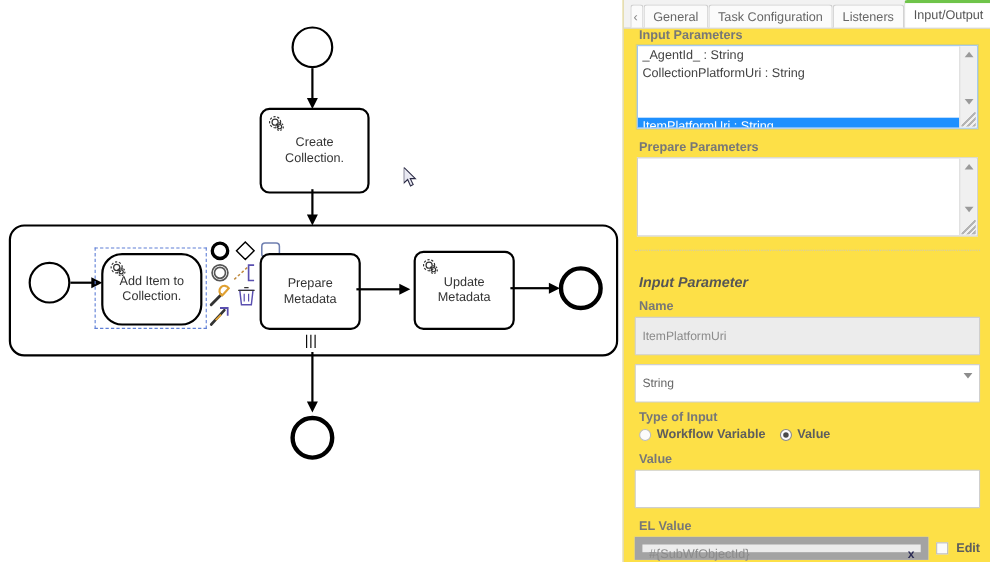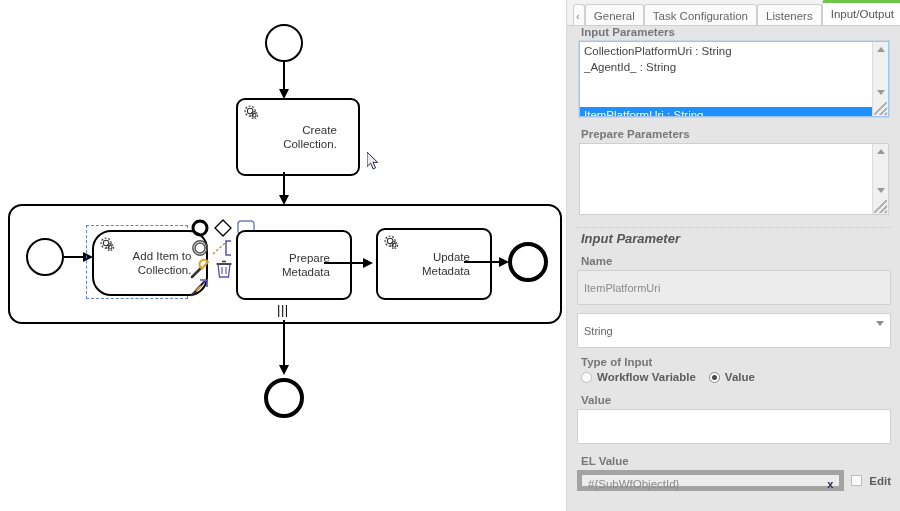--- a/index.html
+++ b/index.html
@@ -13,22 +13,22 @@
   }
   
   #canvas{
     position:absolute;left:0;top:0;width:566px;height:511px;
     background:#ffffff;overflow:hidden;
   }
   .shape{position:absolute;}
   .task{
     border:2px solid #000;border-radius:9px;background:#fff;
     display:flex;align-items:center;justify-content:center;
-    text-align:right;line-height:1.25;
-    font-size:11.5px;color:#333;padding-left:24px;
+    text-align:center;line-height:1.25;
+    font-size:11.5px;color:#333;
   }
   .task .lbl{padding:0 4px;}
   .ev-circle{
     border-radius:50%;background:#fff;box-sizing:border-box;
   }
   .ev-start{border:2px solid #000;}
   .ev-end{border:4px solid #000;}
   .subproc{
     border:2px solid #000;border-radius:14px;background:#fff;
   }
@@ -41,21 +41,21 @@
     position:absolute;font-size:13px;letter-spacing:.5px;color:#000;
     font-family:"Liberation Sans", sans-serif;line-height:1;
   }
   .palette{position:absolute;}
   .pal-ic{position:absolute;}
   .cursor{position:absolute;width:13px;height:19px;}
 
   
   #panel{
     position:absolute;left:566px;top:0;width:334px;height:511px;
-    background:#e5e5e5;
+    background:#fde047;
     border-left:1px solid #d9d9d9;
     overflow:hidden;
   }
   #tabbar{
     position:relative;height:26px;background:#f2f2f2;
     border-bottom:1px solid #cfcfcf;
     white-space:nowrap;overflow:hidden;
     padding-left:6px;box-sizing:border-box;
   }
   .tab{
@@ -144,21 +144,21 @@
   }
   .radio.on{border-color:#8a8a8a;}
   .radio.on:after{
     content:"";position:absolute;left:2px;top:2px;width:5px;height:5px;
     border-radius:50%;background:#4a4a4a;
   }
   .radio-lbl{font-size:11.5px;font-weight:bold;color:#5d5d5d;margin-right:8px;}
   .elrow{display:flex;align-items:center;gap:7px;}
   .elfield{
     position:relative;flex:1;height:21px;
-    border:5px solid #a3a3a3;background:#ececec;box-sizing:border-box;
+    border:7px solid #a3a3a3;background:#ececec;box-sizing:border-box;
   }
   .elfield .elval{
     position:absolute;left:6px;top:3px;font-size:11.5px;color:#8b8b8b;
   }
   .elfield .clr{
     position:absolute;right:6px;top:3px;font-size:11px;
     font-weight:bold;color:#2b2b55;cursor:pointer;
   }
   .chk{
     width:11px;height:11px;border:1px solid #bdbdbd;background:#fbfbfb;
@@ -310,22 +310,22 @@
     <span class="tab chev">‹</span><span class="tab">General</span><span class="tab">Task Configuration</span><span class="tab">Listeners</span><span class="tab active">Input/Output</span>
   </div>
 
   <div id="panelbody">
 
 
     <div class="fld-label">Input Parameters</div>
 
     <div class="listbox" style="height:76px;">
       <div class="lb-items">
+        <div class="lb-item">_AgentId_ : String</div>
         <div class="lb-item">CollectionPlatformUri : String</div>
-        <div class="lb-item">_AgentId_ : String</div>
         <div class="lb-item sel">ItemPlatformUri : String</div>
       </div>
       <div class="sbar">
         <div class="sbtn up">
             <i class="tri up"></i>
           </div>
         <div class="sbtn dn">
             <i class="tri dn"></i>
           </div>
       </div>
@@ -344,21 +344,21 @@
           </div>
         <div class="sbtn dn">
             <i class="tri dn"></i>
           </div>
       </div>
       <div class="grip"></div>
     </div>
 
     <div class="divider"></div>
 
-    <div class="sec-title" style="margin-top:3px;">Input Parameter</div>
+    <div class="sec-title" style="margin-top:21px;">Input Parameter</div>
 
     <div class="fld-label">Name</div>
     <input class="txtinput ro" readonly="" value="ItemPlatformUri" style="">
 
     <div class="spacer-s"></div>
 
     <div class="selwrap">
       <input class="txtinput" readonly="" value="String" style="">
       <i class="caret"></i>
     </div>

